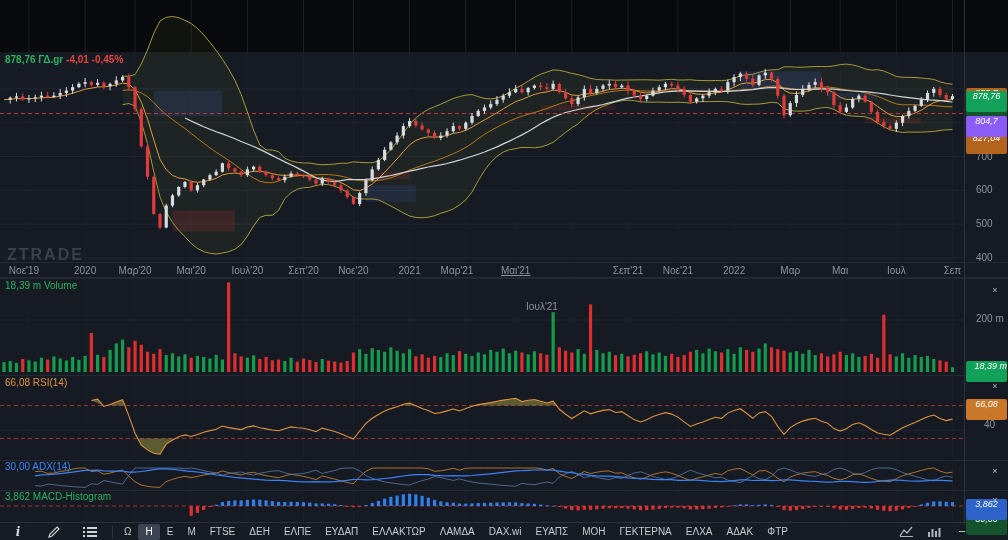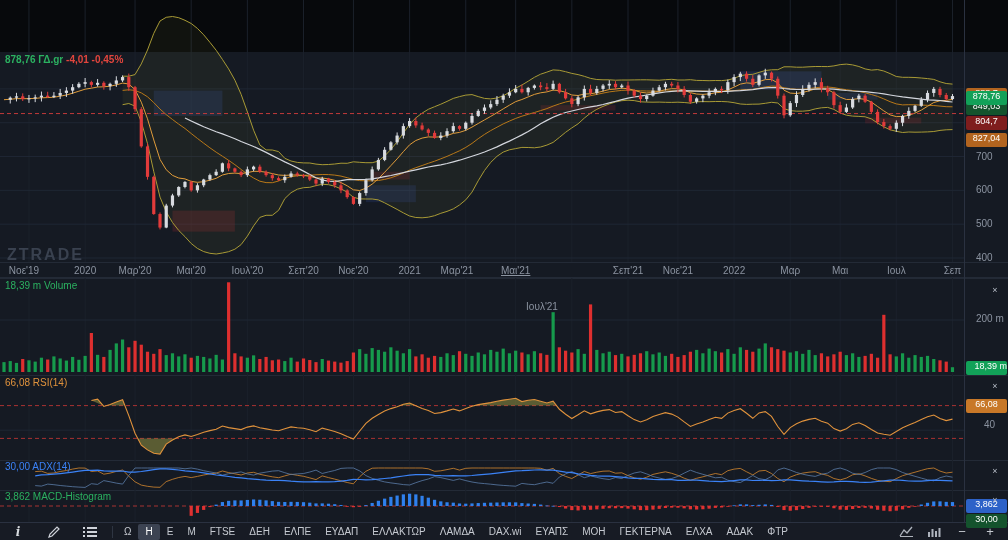--- a/index.html
+++ b/index.html
@@ -15,22 +15,22 @@
   #sym{top:54px;left:5px;}
   #sym .pr{color:#2bb160;font-weight:bold;}
   #sym .ch{color:#e2453d;font-weight:bold;}
   #wm{top:246px;left:7px;color:#39414f;font-size:16px;font-weight:bold;letter-spacing:2px;z-index:1;}
   #vol-label{top:280px;left:5px;color:#2bb160;}
   #rsi-label{top:377px;left:5px;color:#e0923c;}
   #adx-label{top:461px;left:5px;color:#3b82f6;}
   #macd-label{top:491px;left:5px;color:#2bb160;}
   .ylab{position:absolute;left:976px;font-size:10px;color:#8b93a0;z-index:2;}
   #vol-grid-label{top:313px;} #rsi-grid-label{top:419px;left:984px;}
-  .chip{position:absolute;left:966px;width:41px;font-size:9px;line-height:11px;height:14px;
-        text-align:center;color:#fff;border-radius:2px;z-index:4;}
+  .chip{position:absolute;left:966px;width:41px;font-size:9px;line-height:11px;height:21px;
+        text-align:center;color:#fff;border-radius:2px;z-index:4;font-style:italic;}
   #vol-chip{top:361px;background:#12a158;text-align:right;} #rsi-chip{top:399px;background:#c87828;}
   #adx-chip{top:469px;background:#14532d;margin-top:45px;} #macd-chip{top:499px;background:#2d62c8;}
   .close-x{position:absolute;left:989px;width:12px;height:12px;font-size:9px;color:#b6bcc6;
            text-align:center;line-height:12px;cursor:pointer;z-index:6;}
   #vol-x{top:284px;} #rsi-x{top:380px;} #adx-x{top:465px;} #macd-x{top:494px;}
   .toolbar{position:absolute;top:522px;left:0;width:1008px;height:18px;background:#171b24;
            border-top:1px solid #2a3140;box-sizing:border-box;display:flex;align-items:center;
            font-size:10px;color:#c6cad1;}
   .tb-icon{width:36px;height:16px;display:flex;align-items:center;justify-content:center;cursor:pointer;}
   .tb-sep{width:1px;height:12px;background:#2e3542;margin:0 4px;}
@@ -843,21 +843,21 @@
 
   <div id="price-axis-labels">
       <div class="ylab" style="top: 116.72px;">800</div>
       <div class="ylab" style="top: 150.54px;">700</div>
       <div class="ylab" style="top: 184.36px;">600</div>
       <div class="ylab" style="top: 218.18px;">500</div>
       <div class="ylab" style="top: 252px;">400</div>
       <div class="chip" style="top: 87.7217px; background: rgb(178, 100, 31);">888,7</div>
       <div class="chip" style="top: 101.138px; background: #14532d; text-align: center;">849,03</div>
       <div class="chip" style="top: 108.575px; background: rgb(178, 100, 31); margin-top: 24px;">827,04</div>
-      <div class="chip" style="top: 116.13px; background: #7f1d1d;">804,7</div>
+      <div class="chip" style="top: 116.13px; background: #8b5cf6;">804,7</div>
       <div class="chip" style="top: 91.0834px; background: rgb(18, 161, 88);">878,76</div>
     </div>
 
   <div class="toolbar">
     <div class="tb-icon">
         <span class="info-i">i</span>
       </div>
     <div class="tb-icon">
       <svg width="14" height="14" viewBox="0 0 14 14">
         <path d="M2 12 L3 9 L10 2 L12 4 L5 11 Z" fill="none" stroke="#cfd3da" stroke-width="1.2"></path>

